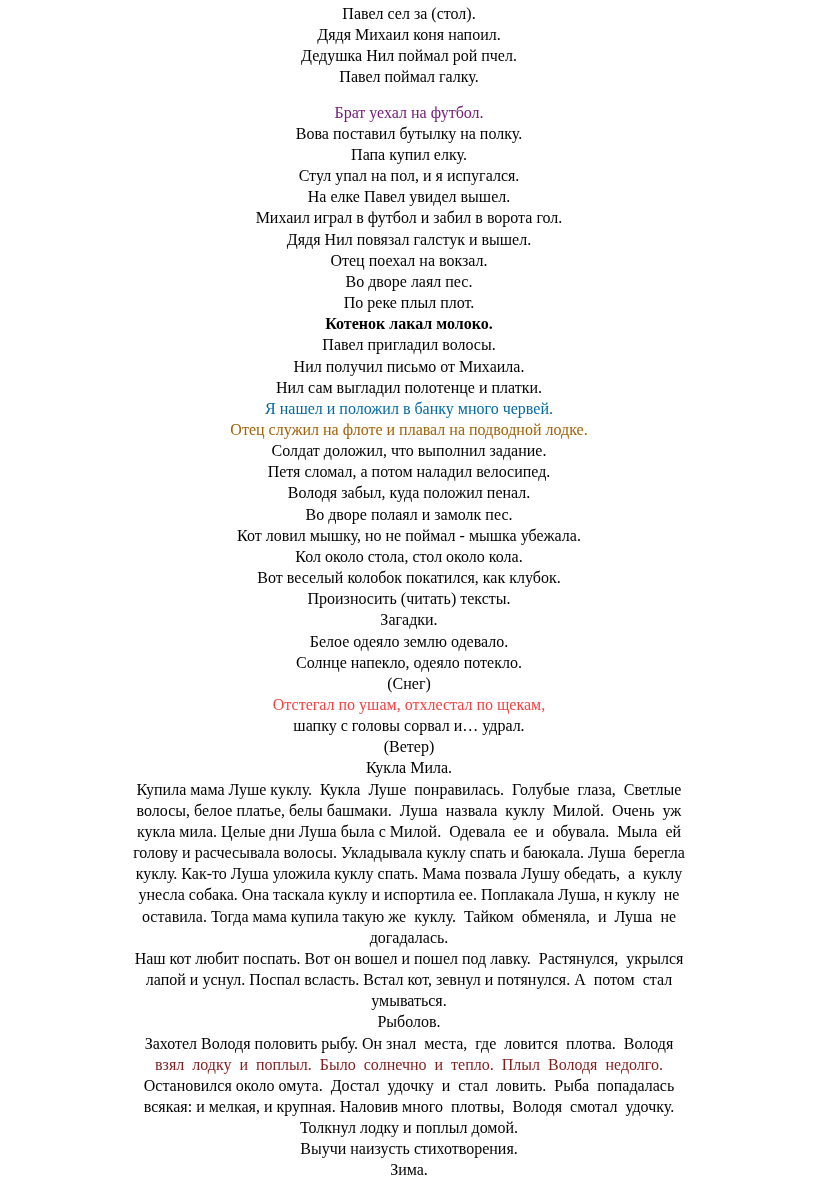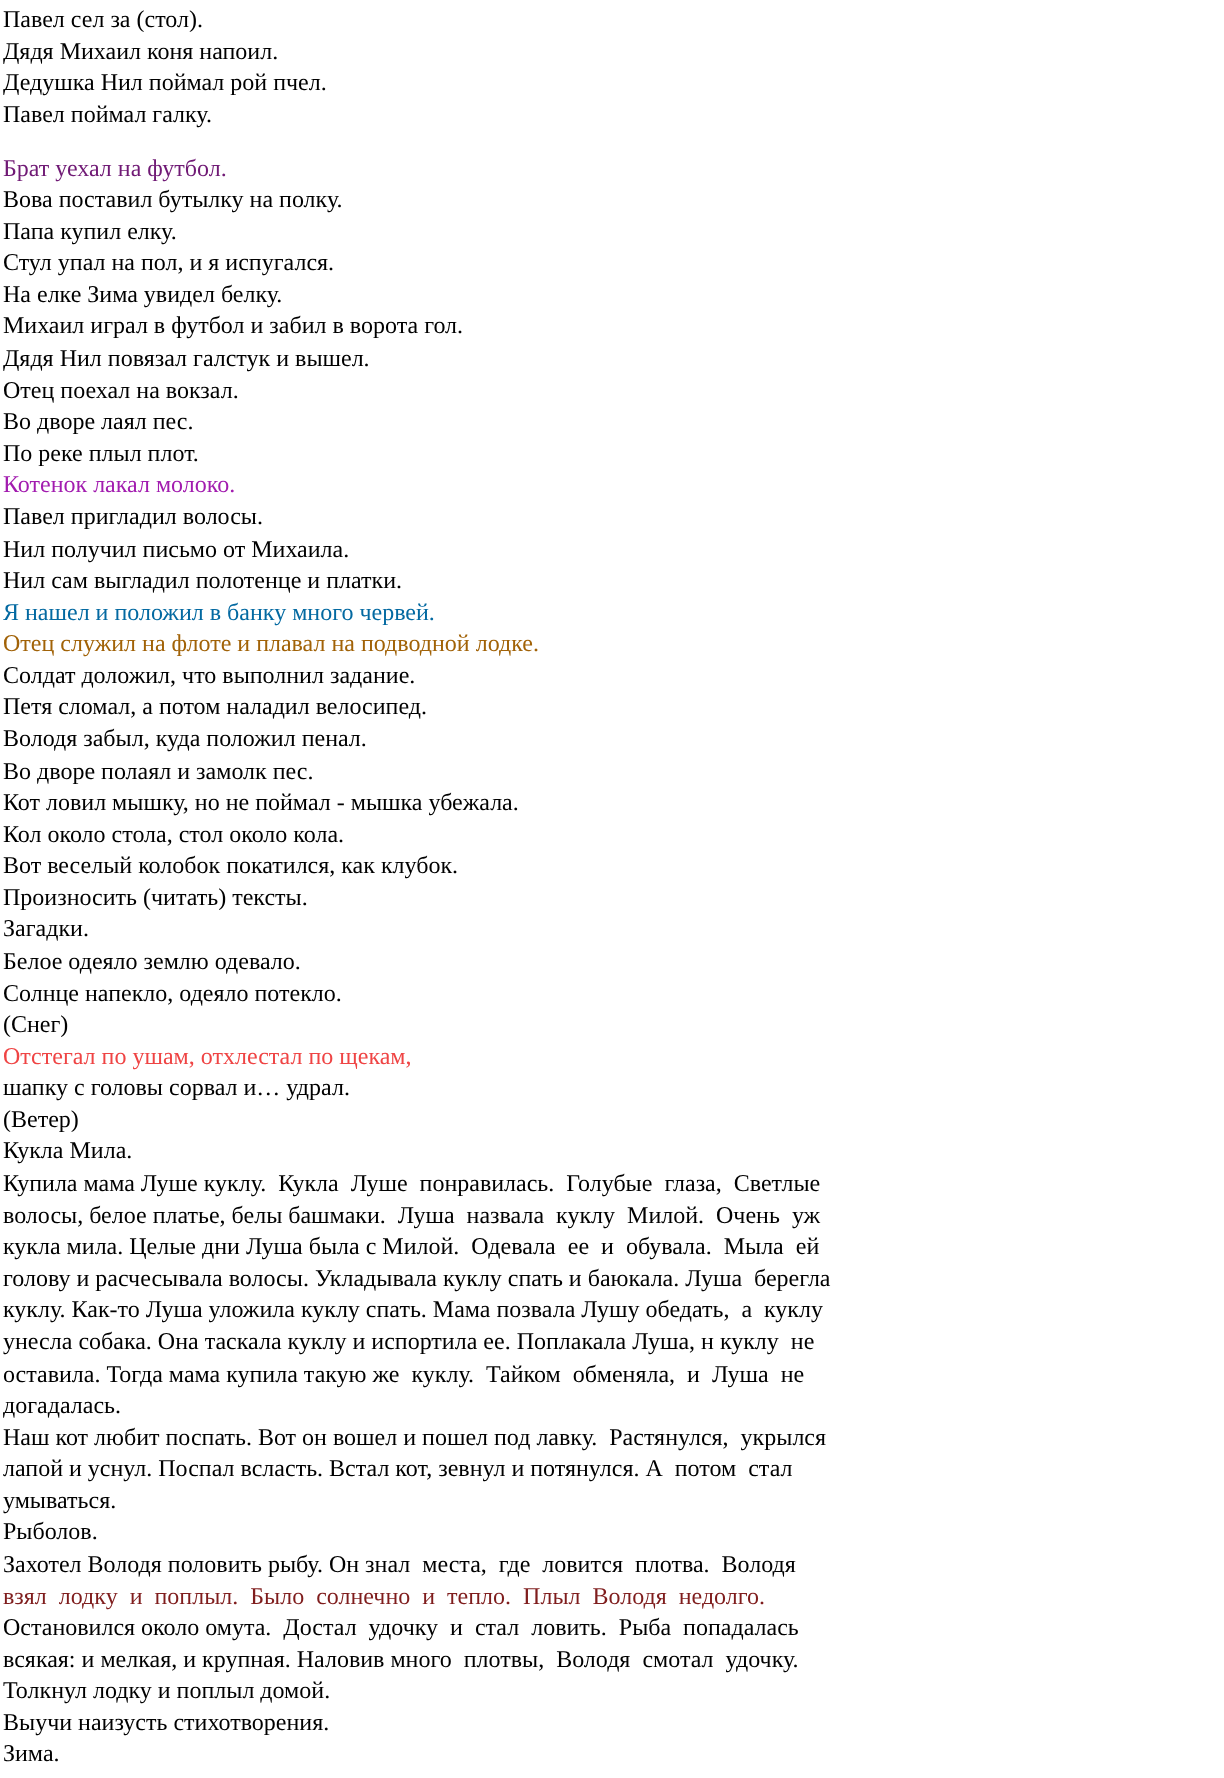--- a/index.html
+++ b/index.html
@@ -20,42 +20,43 @@
   }
   .doc-body {
     padding: 3px 0 0 2px;
   }
   .line {
     font-family: "Liberation Serif", "DejaVu Serif", serif;
     font-size: 16px;
     line-height: 21.15px;
     white-space: pre;
     color: #000000;
+    text-align: center;
   }
 </style>
 </head>
 <body>
 
 <div class="page" style="background: rgb(255, 255, 255);">
   <div class="doc-body">
       <div class="line" style="color: rgb(0, 0, 0);">Павел сел за (стол).</div>
       <div class="line" style="color: rgb(0, 0, 0);">Дядя Михаил коня напоил.</div>
       <div class="line" style="color: rgb(0, 0, 0);">Дедушка Нил поймал рой пчел.</div>
       <div class="line" style="color: rgb(0, 0, 0);">Павел поймал галку.</div>
       <div class="line" style="color: #701a75; margin-top: 14px;">Брат уехал на футбол.</div>
       <div class="line" style="color: rgb(0, 0, 0);">Вова поставил бутылку на полку.</div>
       <div class="line" style="color: rgb(0, 0, 0);">Папа купил елку.</div>
       <div class="line" style="color: rgb(0, 0, 0);">Стул упал на пол, и я испугался.</div>
-      <div class="line" style="color: rgb(0, 0, 0);">На елке Зима увидел белку.</div>
+      <div class="line" style="color: rgb(0, 0, 0);">На елке Павел увидел вышел.</div>
       <div class="line" style="color: rgb(0, 0, 0);">Михаил играл в футбол и забил в ворота гол.</div>
       <div class="line" style="color: rgb(0, 0, 0);">Дядя Нил повязал галстук и вышел.</div>
       <div class="line" style="color: rgb(0, 0, 0);">Отец поехал на вокзал.</div>
       <div class="line" style="color: rgb(0, 0, 0);">Во дворе лаял пес.</div>
       <div class="line" style="color: rgb(0, 0, 0);">По реке плыл плот.</div>
-      <div class="line" style="color: #a21caf;">Котенок лакал молоко.</div>
+      <div class="line" style="color: #000000; font-weight: bold;">Котенок лакал молоко.</div>
       <div class="line" style="color: rgb(0, 0, 0);">Павел пригладил волосы.</div>
       <div class="line" style="color: rgb(0, 0, 0);">Нил получил письмо от Михаила.</div>
       <div class="line" style="color: rgb(0, 0, 0);">Нил сам выгладил полотенце и платки.</div>
       <div class="line" style="color: #0369a1;">Я нашел и положил в банку много червей.</div>
       <div class="line" style="color: #a16207;">Отец служил на флоте и плавал на подводной лодке.</div>
       <div class="line" style="color: rgb(0, 0, 0);">Солдат доложил, что выполнил задание.</div>
       <div class="line" style="color: rgb(0, 0, 0);">Петя сломал, а потом наладил велосипед.</div>
       <div class="line" style="color: rgb(0, 0, 0);">Володя забыл, куда положил пенал.</div>
       <div class="line" style="color: rgb(0, 0, 0);">Во дворе полаял и замолк пес.</div>
       <div class="line" style="color: rgb(0, 0, 0);">Кот ловил мышку, но не поймал - мышка убежала.</div>

